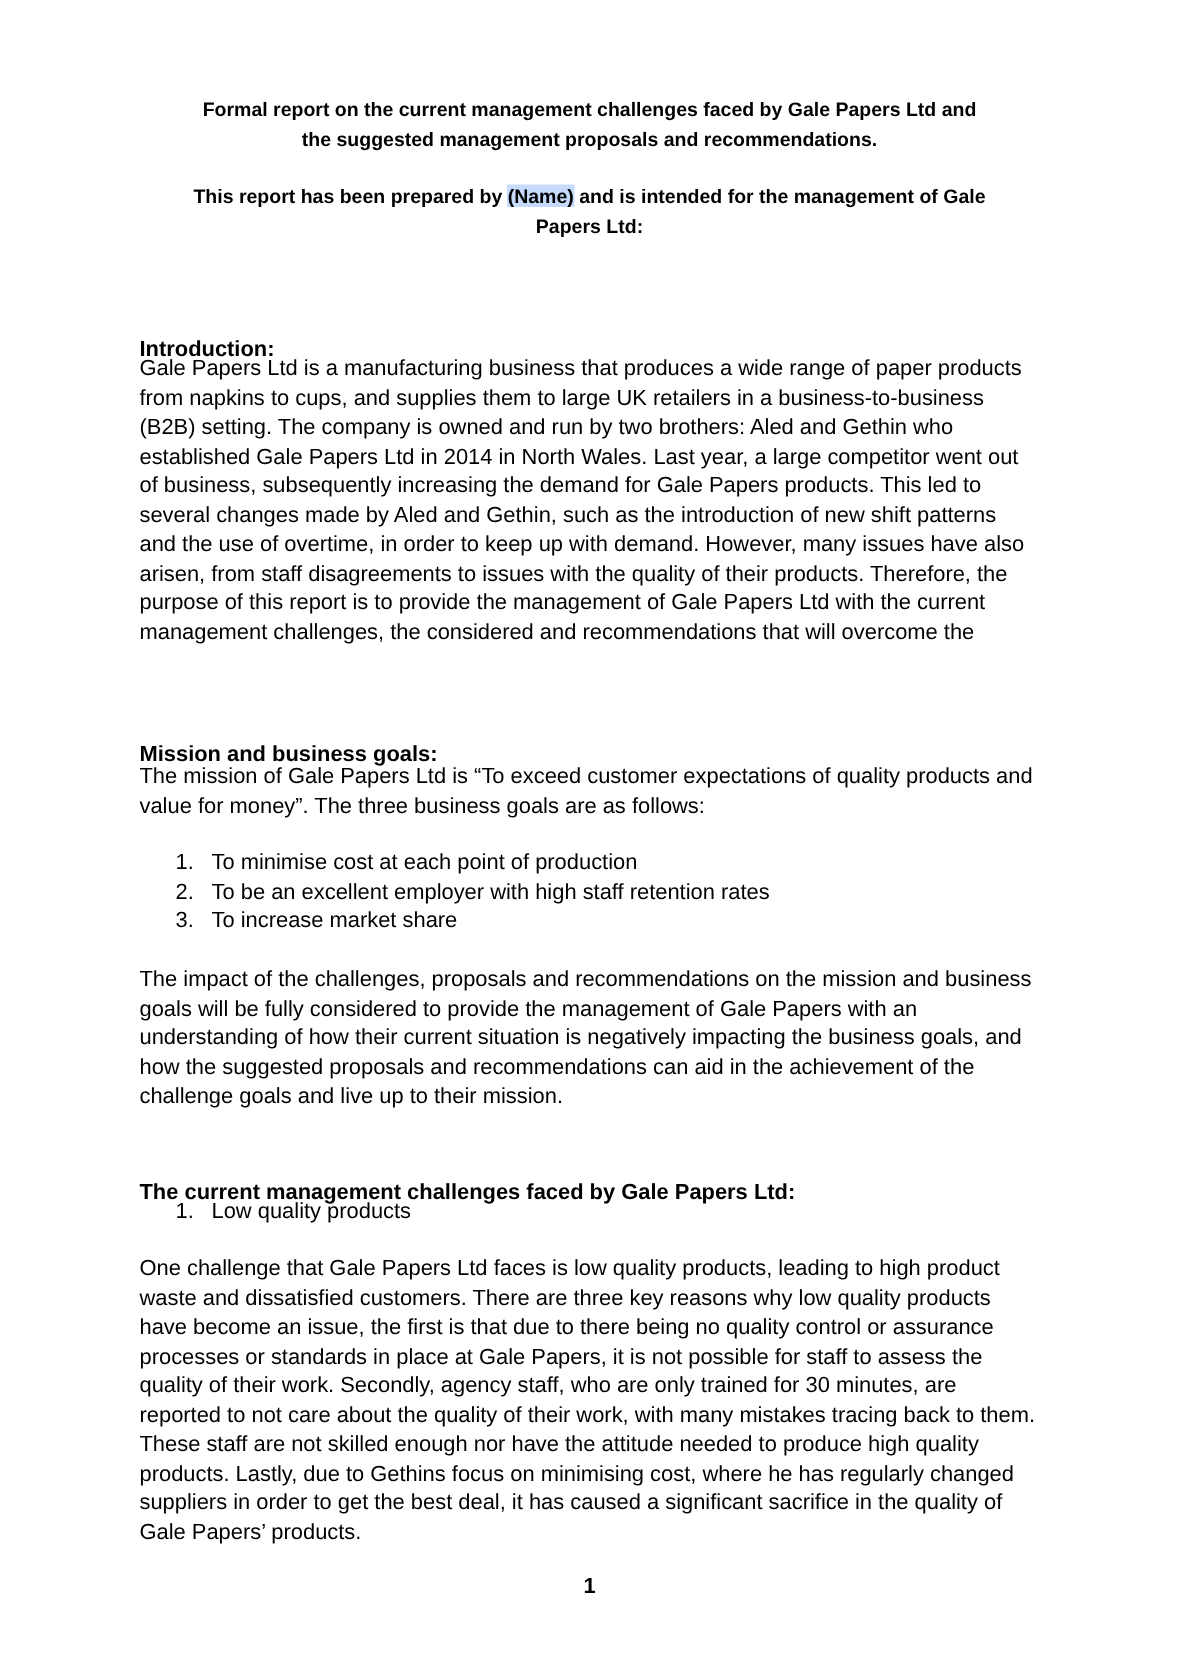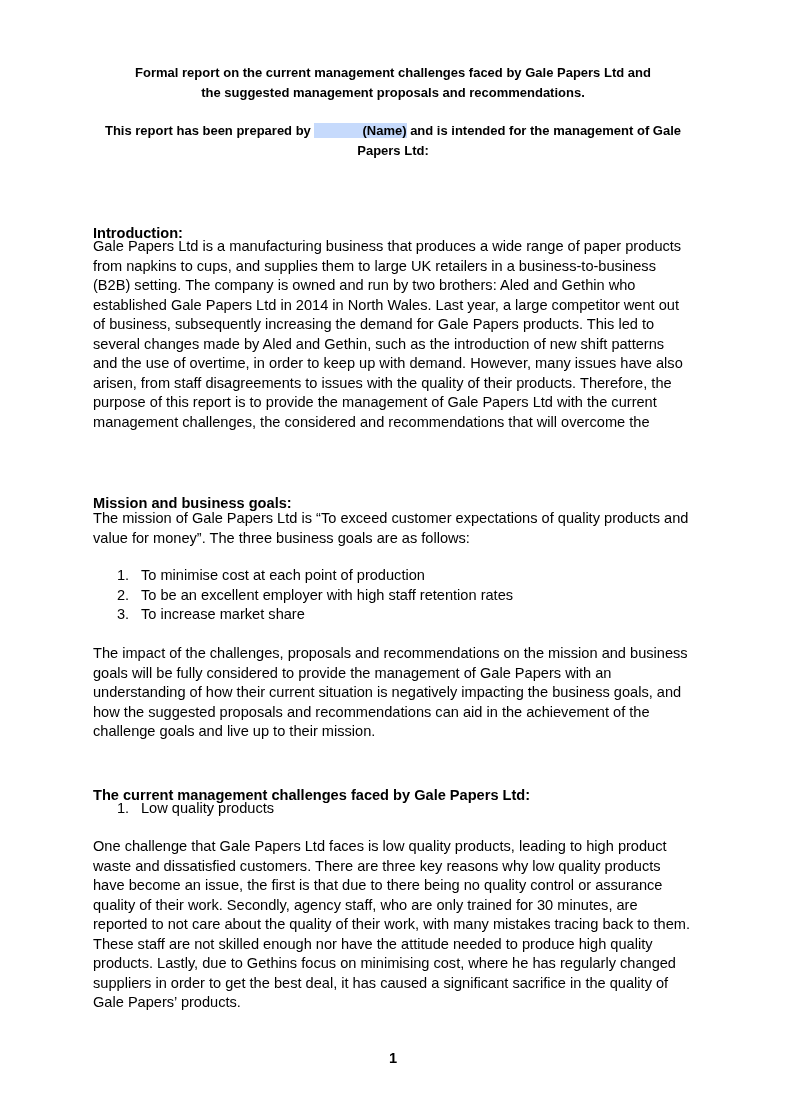--- a/index.html
+++ b/index.html
@@ -25,21 +25,21 @@
       position: absolute;
       left: 0;
       width: 600px;
       text-align: center;
       font-weight: bold;
       font-size: 13px;
       line-height: 19.5px;
     }
     .title1 { top: 63px; }
     .title2 { top: 121px; }
-    .hl { background: #c6dafc; padding-left: 48px; }
+    .hl { background: #c6dafc; }
     .heading {
       position: absolute;
       left: 0;
       font-weight: bold;
       font-size: 14.6px;
       line-height: 19.5px;
       white-space: nowrap;
       margin-top: 25px;
     }
     .para {
@@ -143,20 +143,21 @@
       <div class="li">
         <span class="li-num">1.</span>
         <span>Low quality products</span>
       </div>
     </div>
 
   <div class="para" style="top:837px;" id="quality-para">
       <span class="line">One challenge that Gale Papers Ltd faces is low quality products, leading to high product</span>
       <span class="line">waste and dissatisfied customers. There are three key reasons why low quality products</span>
       <span class="line">have become an issue, the first is that due to there being no quality control or assurance</span>
+      <span class="line">processes or standards in place at Gale Papers, it is not possible for staff to assess the</span>
       <span class="line">quality of their work. Secondly, agency staff, who are only trained for 30 minutes, are</span>
       <span class="line">reported to not care about the quality of their work, with many mistakes tracing back to them.</span>
       <span class="line">These staff are not skilled enough nor have the attitude needed to produce high quality</span>
       <span class="line">products. Lastly, due to Gethins focus on minimising cost, where he has regularly changed</span>
       <span class="line">suppliers in order to get the best deal, it has caused a significant sacrifice in the quality of</span>
       <span class="line">Gale Papers’ products.</span>
     </div>
 
   <div class="page-number">1</div>
 </div>

